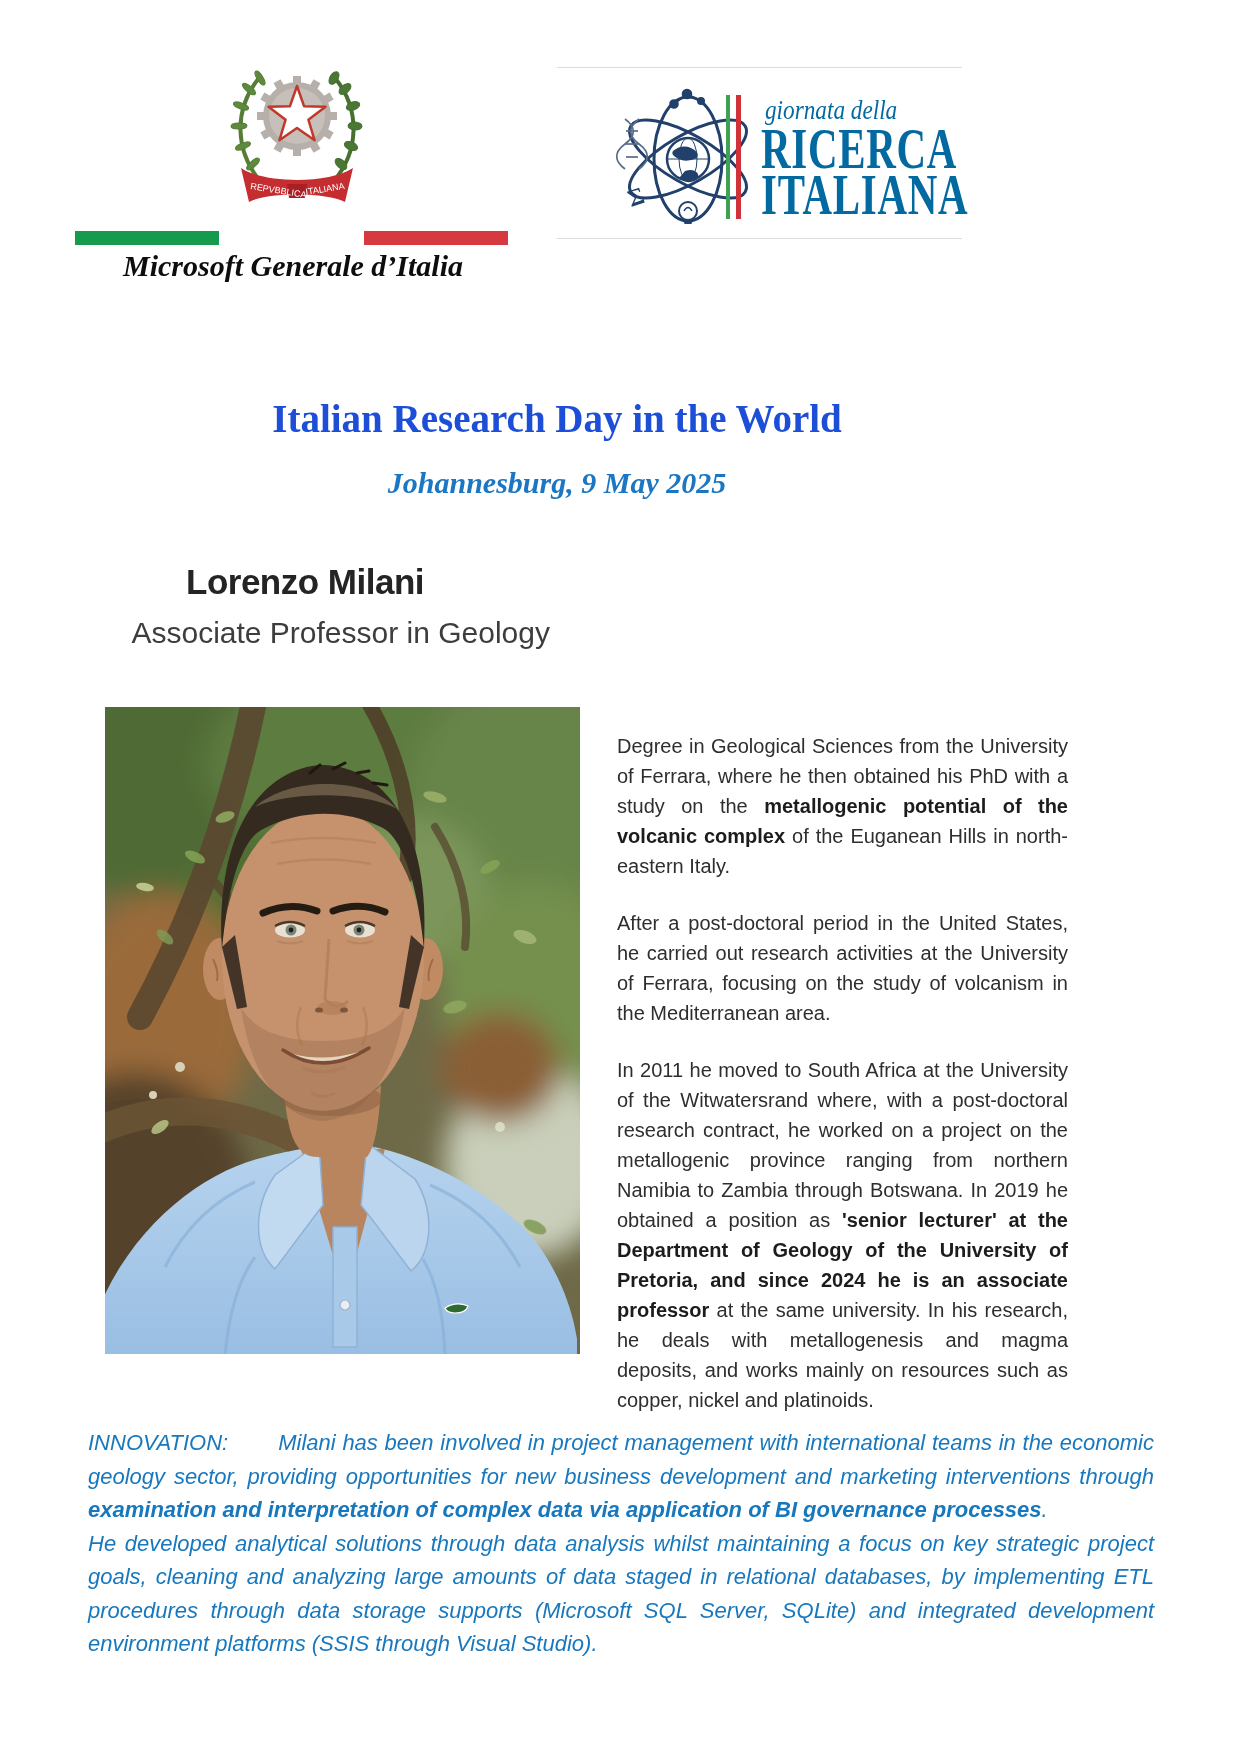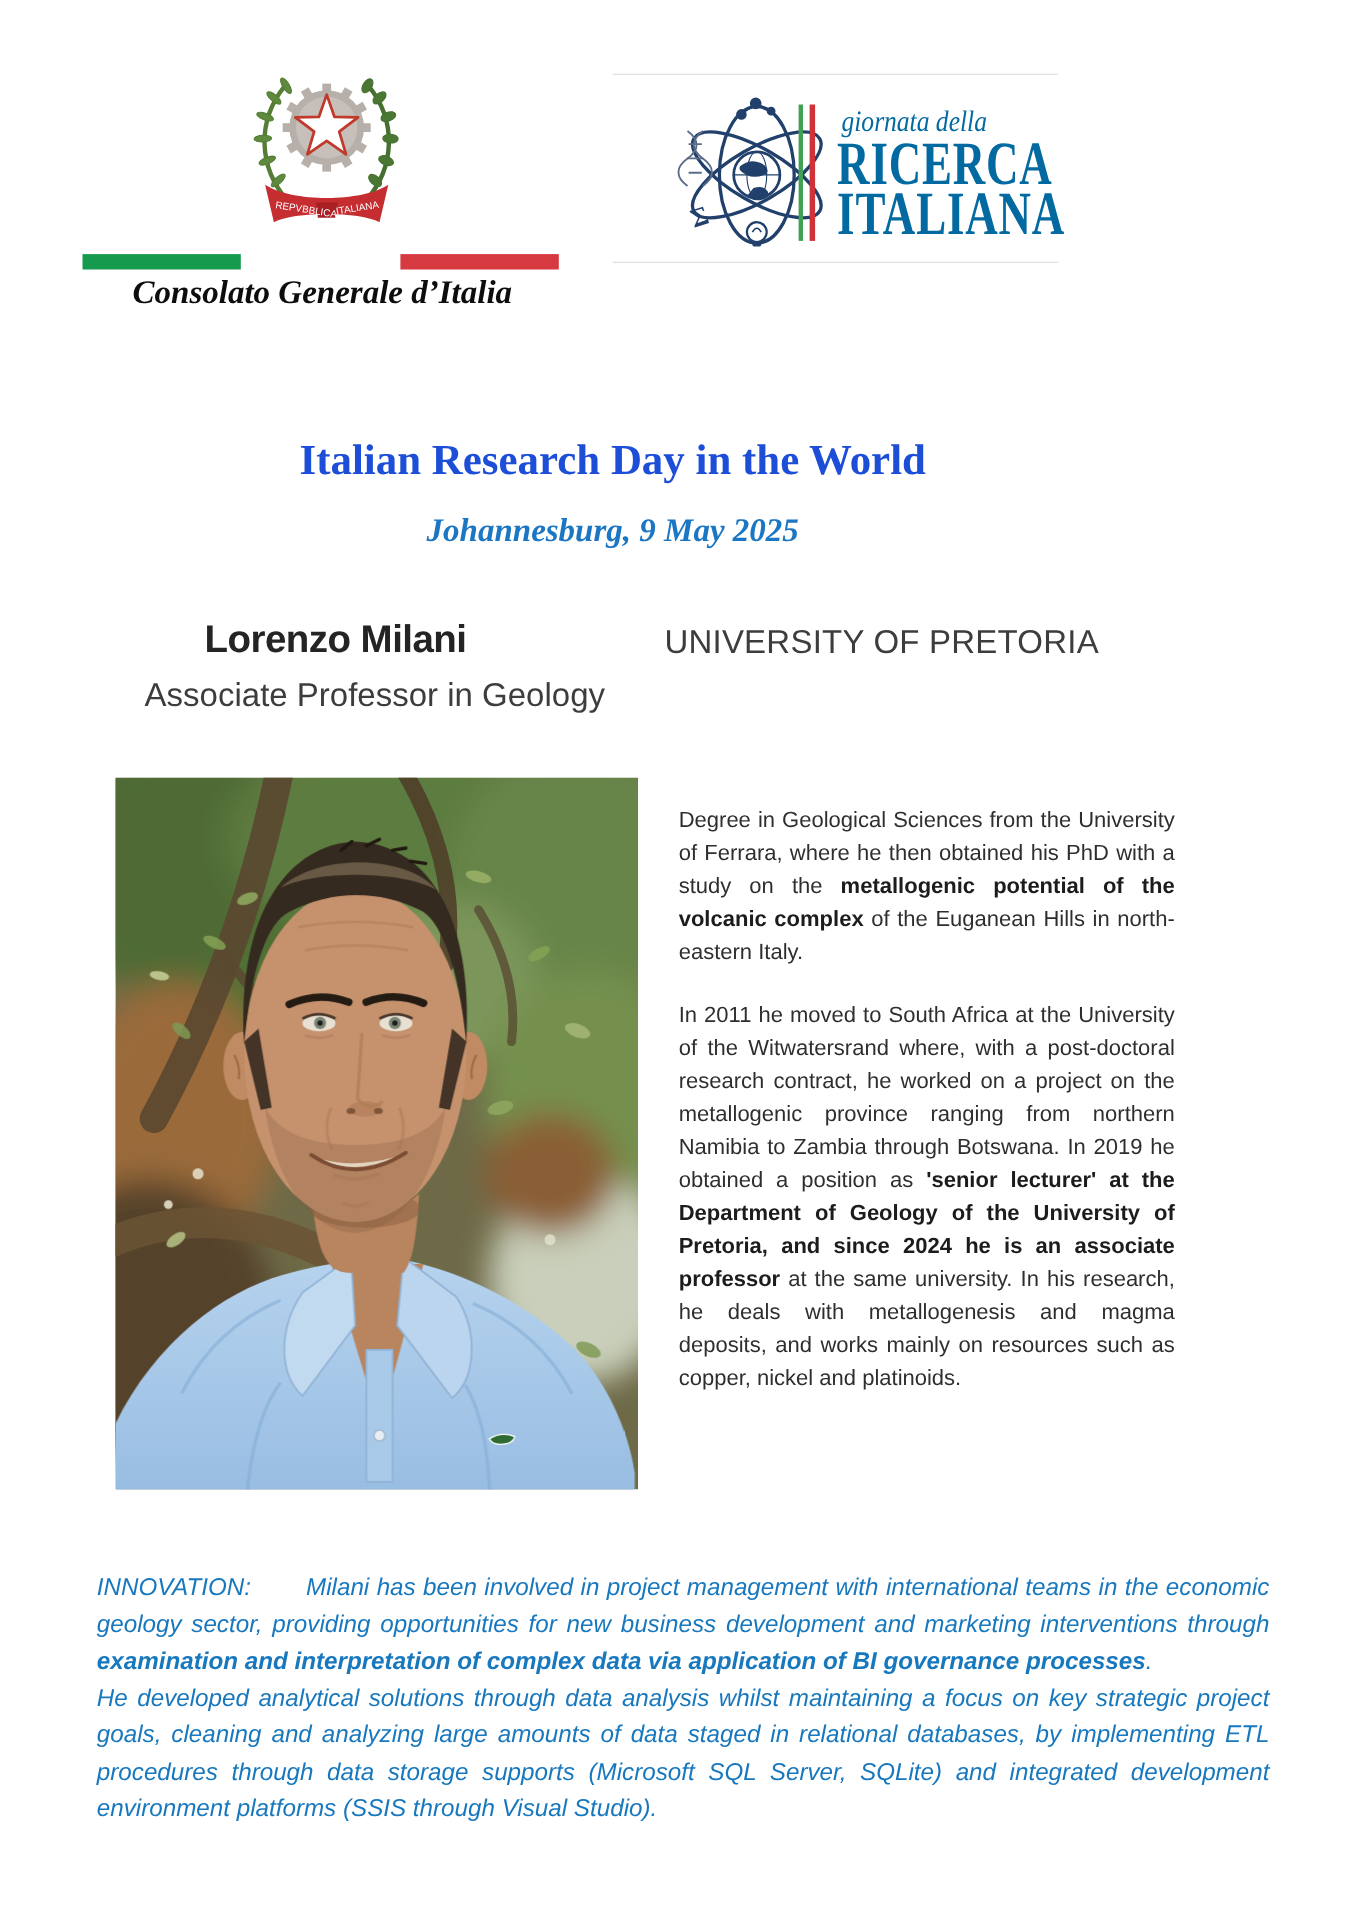--- a/index.html
+++ b/index.html
@@ -107,21 +107,21 @@
     </svg>
   </div>
 
   <div class="flag-bar">
     <div class="flag-seg" style="background:#169b4e;"></div>
     <div class="flag-seg" style="background:#ffffff;"></div>
     <div class="flag-seg" style="background:#d63a40;"></div>
   </div>
 
   <div class="consulate-name">
-    <div>Consolato Generale d’Italia</div>
+    <div>Microsoft Generale d’Italia</div>
   </div>
 
   <div class="event-logo">
     <div class="atom">
       <svg width="150" height="150" viewBox="0 0 150 150">
         <g stroke="#21406b" stroke-width="3" fill="none">
           <ellipse cx="75" cy="78" rx="34" ry="62"></ellipse>
           <ellipse cx="75" cy="78" rx="66" ry="24" transform="rotate(30 75 78)"></ellipse>
           <ellipse cx="75" cy="78" rx="66" ry="24" transform="rotate(-30 75 78)"></ellipse>
         </g>
@@ -165,21 +165,20 @@
       <div class="logo-line1">giornata della</div>
       <div class="logo-line2">RICERCA</div>
       <div class="logo-line3">ITALIANA</div>
     </div>
   </div>
 
   <div class="main-title">Italian Research Day in the World</div>
   <div class="sub-title">Johannesburg, 9 May 2025</div>
 
   <div class="person-name">Lorenzo Milani</div>
-  <div class="person-affiliation">UNIVERSITY OF PRETORIA</div>
   <div class="person-role">Associate Professor in Geology</div>
 
   <div class="photo">
     <svg width="475" height="647" viewBox="0 0 475 647">
       <defs>
         <filter id="b14" x="-40%" y="-40%" width="180%" height="180%">
             <feGaussianBlur stdDeviation="14"></feGaussianBlur>
           </filter>
         <filter id="b6" x="-40%" y="-40%" width="180%" height="180%">
             <feGaussianBlur stdDeviation="6"></feGaussianBlur>
@@ -313,20 +312,21 @@
         <path d="M198,361 Q218,369 240,360" stroke="#a87653" stroke-width="3" fill="none" opacity=".45"></path>
         <path d="M206,386 Q218,393 230,386" stroke="#a5764f" stroke-width="2.6" fill="none" opacity=".4"></path>
 
         <path d="M340,601 q11,-7 23,-2 q-2,7 -13,7 q-8,0 -10,-5 Z" fill="#2e6b33" stroke="#ffffff" stroke-width="1.2"></path>
       </g>
     </svg>
   </div>
 
   <div class="bio">
     <p><span>Degree in Geological Sciences from the University of Ferrara, where he then obtained his PhD with a study on the </span><strong>metallogenic potential of the volcanic complex</strong><span> of the Euganean Hills in north-eastern Italy.</span></p>
+    <p>After a post-doctoral period in the United States, he carried out research activities at the University of Ferrara, focusing on the study of volcanism in the Mediterranean area.</p>
     <p><span>In 2011 he moved to South Africa at the University of the Witwatersrand where, with a post-doctoral research contract, he worked on a project on the metallogenic province ranging from northern Namibia to Zambia through Botswana. In 2019 he obtained a position as </span><strong>'senior lecturer' at the Department of Geology of the University of Pretoria, and since 2024 he is an associate professor</strong><span> at the same university. In his research, he deals with metallogenesis and magma deposits, and works mainly on resources such as copper, nickel and platinoids.</span></p>
   </div>
 
   <div class="innovation">
     <p><span class="innov-label">INNOVATION</span><span>:</span><span class="tab"></span><span>Milani has been involved in project management with international teams in the economic geology sector, providing opportunities for new business development and marketing interventions through </span><strong>examination and interpretation of complex data via application of BI governance processes</strong><span>.</span></p>
     <p>He developed analytical solutions through data analysis whilst maintaining a focus on key strategic project goals, cleaning and analyzing large amounts of data staged in relational databases, by implementing ETL procedures through data storage supports (Microsoft SQL Server, SQLite) and integrated development environment platforms (SSIS through Visual Studio).</p>
   </div>
 
 </div>
 

